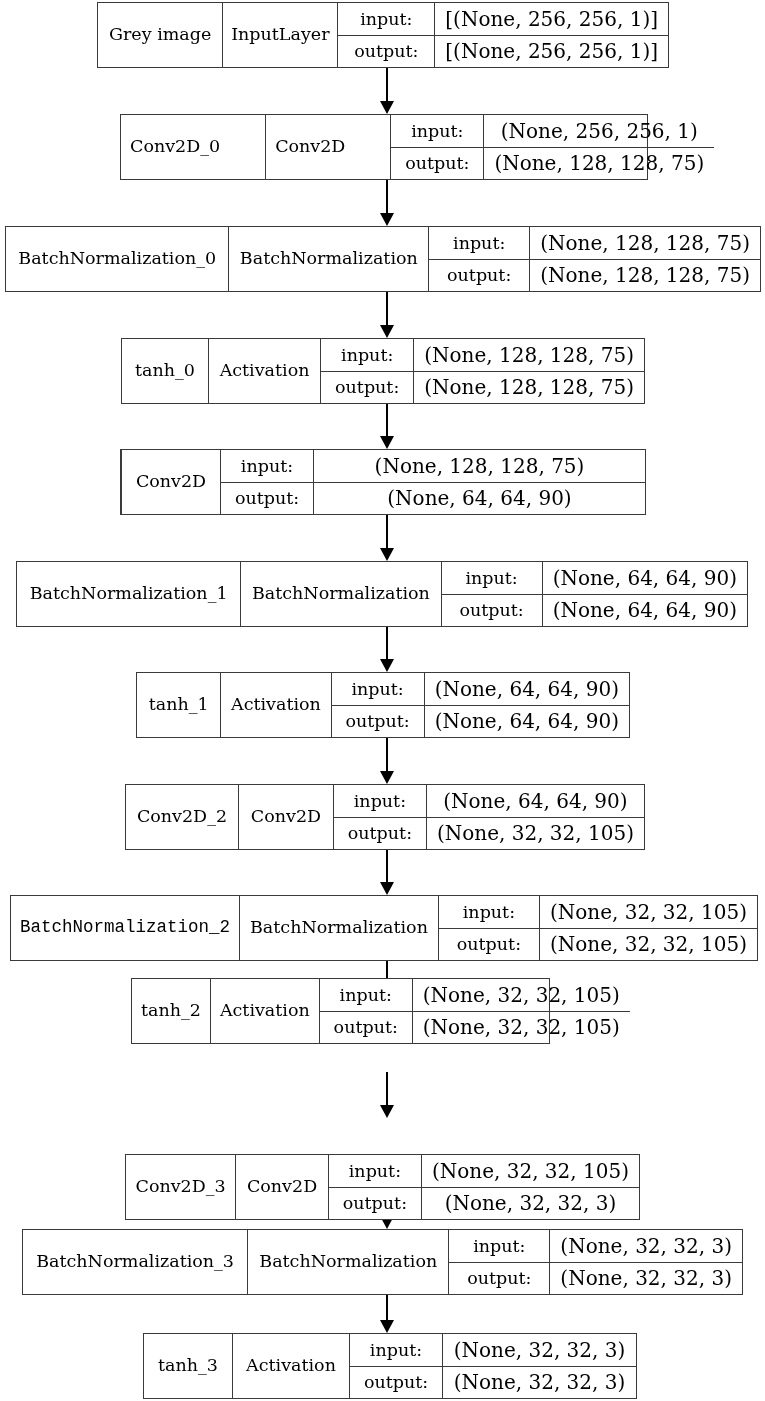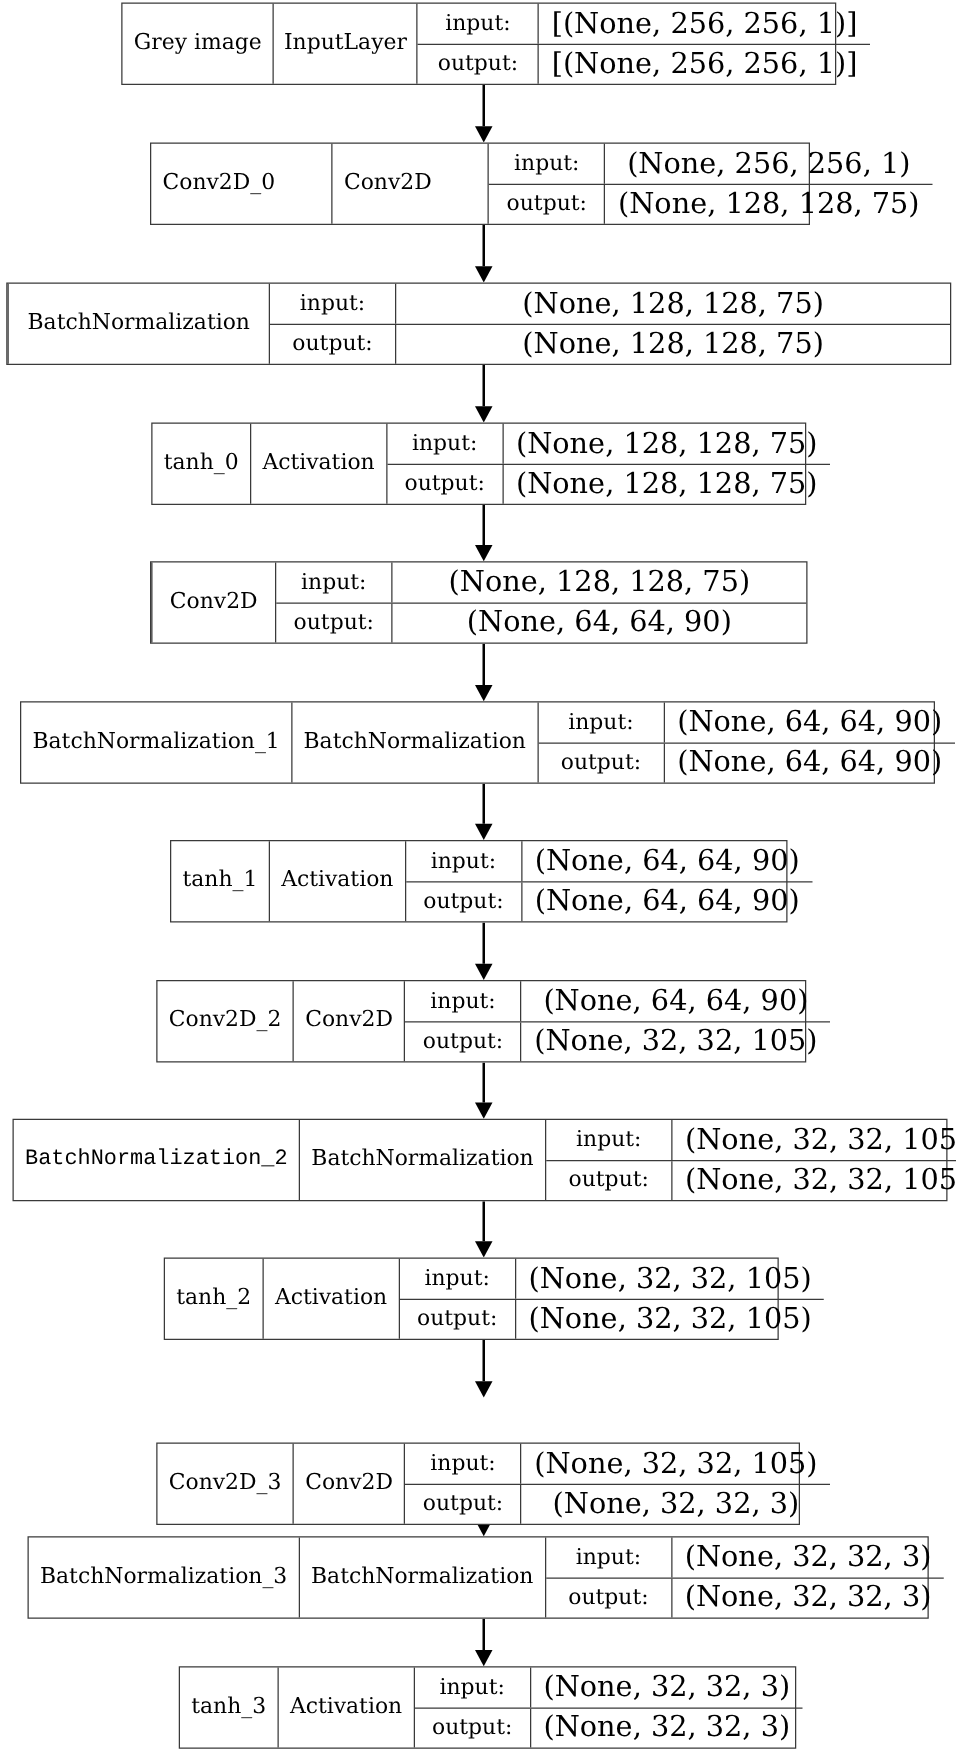--- a/index.html
+++ b/index.html
@@ -72,21 +72,21 @@
     font-size: 17.5px;
     white-space: nowrap;
     padding: 0 9px;
   }
   .io-shape {
     display: flex;
     align-items: center;
     justify-content: center;
     box-sizing: border-box;
     border-left: 1.4px solid #3a3a3a;
-    font-size: 23px;
+    font-size: 20px;
     white-space: nowrap;
     flex: 1 1 auto;
     padding: 0 10px;
   }
 
   
   .edge {
     position: absolute;
     width: 14px;
   }
@@ -181,20 +181,21 @@
           <div class="io-label" style="width: 92px;">input:</div>
           <div class="io-shape">(None, 256, 256, 1)</div>
         </div>
         <div class="io-row bottom">
           <div class="io-label" style="width: 92px;">output:</div>
           <div class="io-shape">(None, 128, 128, 75)</div>
         </div>
       </div>
     </div>
     <div class="node" style="left: 5px; top: 226px; width: 756px;">
+      <div class="cell-name" style="width: 233px;">BatchNormalization_0</div>
       <div class="cell-type" style="width: 209px;">BatchNormalization</div>
       <div class="io-block">
         <div class="io-row top">
           <div class="io-label" style="width: 100px;">input:</div>
           <div class="io-shape">(None, 128, 128, 75)</div>
         </div>
         <div class="io-row bottom">
           <div class="io-label" style="width: 100px;">output:</div>
           <div class="io-shape">(None, 128, 128, 75)</div>
         </div>
@@ -276,21 +277,21 @@
         <div class="io-row top">
           <div class="io-label" style="width: 100px;">input:</div>
           <div class="io-shape">(None, 32, 32, 105)</div>
         </div>
         <div class="io-row bottom">
           <div class="io-label" style="width: 100px;">output:</div>
           <div class="io-shape">(None, 32, 32, 105)</div>
         </div>
       </div>
     </div>
-    <div class="node" style="left: 131px; top: 1006px; width: 492px;">
+    <div class="node" style="left: 131px; top: 978px; width: 419px;">
       <div class="cell-name" style="width: 88px;">tanh_2</div>
       <div class="cell-type" style="width: 117px;">Activation</div>
       <div class="io-block">
         <div class="io-row top">
           <div class="io-label" style="width: 92px;">input:</div>
           <div class="io-shape">(None, 32, 32, 105)</div>
         </div>
         <div class="io-row bottom">
           <div class="io-label" style="width: 92px;">output:</div>
           <div class="io-shape">(None, 32, 32, 105)</div>

